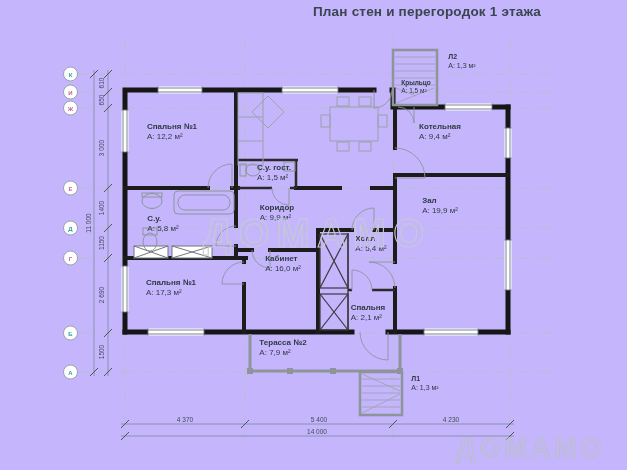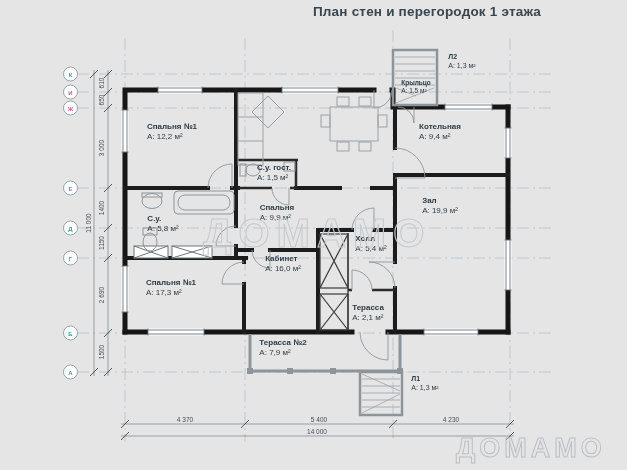--- a/index.html
+++ b/index.html
@@ -1,16 +1,16 @@
 <!DOCTYPE html>
 <html><head>
 <meta charset="utf-8">
 <style>
   html,body{margin:0;padding:0;background:#ffffff;}
-  #canvas{position:relative;width:627px;height:470px;background:#e5e5e5;overflow:hidden;
+  #canvas{position:relative;width:627px;height:470px;background:#c4b5fd;overflow:hidden;
           font-family:"Liberation Sans",sans-serif;}
   svg{position:absolute;left:0;top:0;}
   .title{position:absolute;left:427px;top:4px;transform:translateX(-50%);
          font-size:13.5px;font-weight:600;color:#3a454e;letter-spacing:.2px;white-space:nowrap;}
   .rlabel{position:absolute;transform:translateX(-50%);text-align:left;
           font-size:8px;line-height:1.3;color:#2e3a42;white-space:nowrap;z-index:4;}
   .rlabel .rname{font-weight:600;}
   .rlabel.small{font-size:6.5px;}
   .rlabel.tiny{font-size:7px;}
   .dim{position:absolute;font-size:6.5px;color:#424c55;white-space:nowrap;
@@ -254,41 +254,41 @@
   </div>
   <div class="rlabel" style="left:440px;top:196px">
     <div class="rname">Зал</div>
     <div class="rarea">А: 19,9 м²</div>
   </div>
   <div class="rlabel" style="left:274px;top:163px">
     <div class="rname">С.у. гост.</div>
     <div class="rarea">А: 1,5 м²</div>
   </div>
   <div class="rlabel" style="left:277px;top:203px">
-    <div class="rname">Спальня</div>
+    <div class="rname">Коридор</div>
     <div class="rarea">А: 9,9 м²</div>
   </div>
   <div class="rlabel" style="left:163px;top:214px">
     <div class="rname">С.у.</div>
     <div class="rarea">А: 5,8 м²</div>
   </div>
   <div class="rlabel" style="left:283px;top:254px">
     <div class="rname">Кабинет</div>
     <div class="rarea">А: 16,0 м²</div>
   </div>
   <div class="rlabel" style="left:371px;top:234px">
     <div class="rname">Холл</div>
     <div class="rarea">А: 5,4 м²</div>
   </div>
   <div class="rlabel" style="left:171px;top:278px">
     <div class="rname">Спальня №1</div>
     <div class="rarea">А: 17,3 м²</div>
   </div>
   <div class="rlabel" style="left:368px;top:303px">
-    <div class="rname">Терасса</div>
+    <div class="rname">Спальня</div>
     <div class="rarea">А: 2,1 м²</div>
   </div>
   <div class="rlabel" style="left:283px;top:338px">
     <div class="rname">Терасса №2</div>
     <div class="rarea">А: 7,9 м²</div>
   </div>
   <div class="rlabel small" style="left:416px;top:79px">
     <div class="rname">Крыльцо</div>
     <div class="rarea">А: 1,5 м²</div>
   </div>

